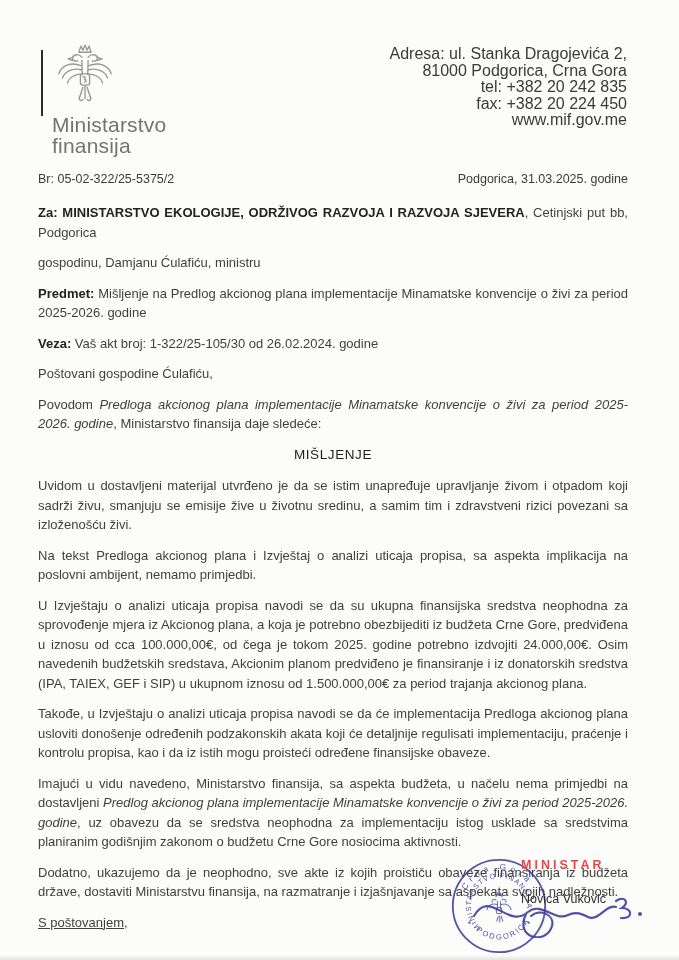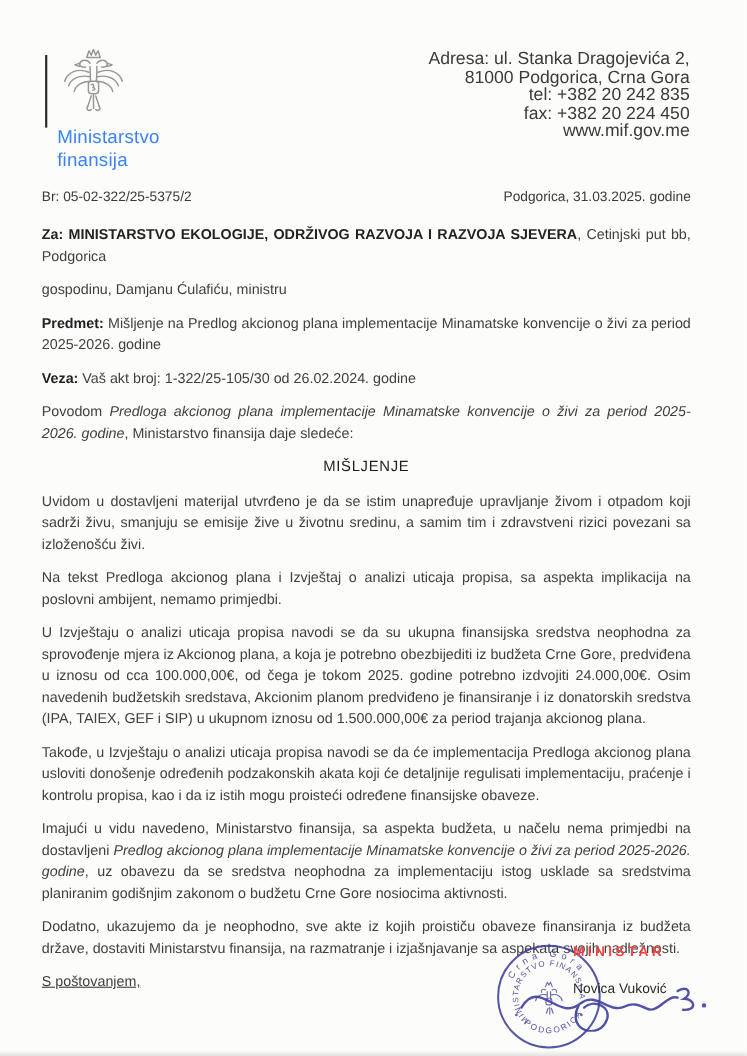--- a/index.html
+++ b/index.html
@@ -9,21 +9,21 @@
     background:#fcfcfb;
     overflow:hidden;
     font-family:"Liberation Sans", sans-serif;
     color:#3f3f3f;
   }
   
   .lh-bar{position:absolute;left:41px;top:50px;width:2px;height:66px;background:#2a2a2a;}
   .coa{position:absolute;left:52px;top:42px;width:66px;height:74px;}
   .org-name{
     position:absolute;left:52px;top:114px;
-    font-size:17px;line-height:21px;color:#3b82f6;letter-spacing:.2px;
+    font-size:21px;line-height:21px;color:#737373;letter-spacing:.2px;
   }
   .addr{
     position:absolute;right:52px;top:46px;
     text-align:right;font-size:16px;line-height:16.5px;color:#3a3a3a;
   }
   
   .ref-row{
     position:absolute;left:38px;right:51px;top:172px;
     display:flex;justify-content:space-between;
     font-size:12.5px;color:#3b3b3b;
@@ -98,20 +98,21 @@
   <div class="content">
 
     <p><span class="b">Za: </span><span class="b">MINISTARSTVO EKOLOGIJE, ODRŽIVOG RAZVOJA I RAZVOJA SJEVERA</span><span>, Cetinjski put bb, Podgorica</span></p>
 
     <p>gospodinu, Damjanu Ćulafiću, ministru</p>
 
     <p><span class="b">Predmet: </span><span>Mišljenje na Predlog akcionog plana implementacije Minamatske konvencije o živi za period 2025-2026. godine</span></p>
 
     <p><span class="b">Veza: </span><span>Vaš akt broj: 1-322/25-105/30 od 26.02.2024. godine</span></p>
 
+    <p>Poštovani gospodine Ćulafiću,</p>
 
     <p><span>Povodom </span><span class="it">Predloga akcionog plana implementacije Minamatske konvencije o živi za period 2025-2026. godine</span><span>, Ministarstvo finansija daje sledeće:</span></p>
 
     <div class="heading">MIŠLJENJE</div>
 
     <p>Uvidom u dostavljeni materijal utvrđeno je da se istim unapređuje upravljanje živom i otpadom koji sadrži živu, smanjuju se emisije žive u životnu sredinu, a samim tim i zdravstveni rizici povezani sa izloženošću živi.</p>
     <p>Na tekst Predloga akcionog plana i Izvještaj o analizi uticaja propisa, sa aspekta implikacija na poslovni ambijent, nemamo primjedbi.</p>
     <p>U Izvještaju o analizi uticaja propisa navodi se da su ukupna finansijska sredstva neophodna za sprovođenje mjera iz Akcionog plana, a koja je potrebno obezbijediti iz budžeta Crne Gore, predviđena u iznosu od cca 100.000,00€, od čega je tokom 2025. godine potrebno izdvojiti 24.000,00€. Osim navedenih budžetskih sredstava, Akcionim planom predviđeno je finansiranje i iz donatorskih sredstva (IPA, TAIEX, GEF i SIP) u ukupnom iznosu od 1.500.000,00€ za period trajanja akcionog plana.</p>
     <p>Takođe, u Izvještaju o analizi uticaja propisa navodi se da će implementacija Predloga akcionog plana usloviti donošenje određenih podzakonskih akata koji će detaljnije regulisati implementaciju, praćenje i kontrolu propisa, kao i da iz istih mogu proisteći određene finansijske obaveze.</p>
 

